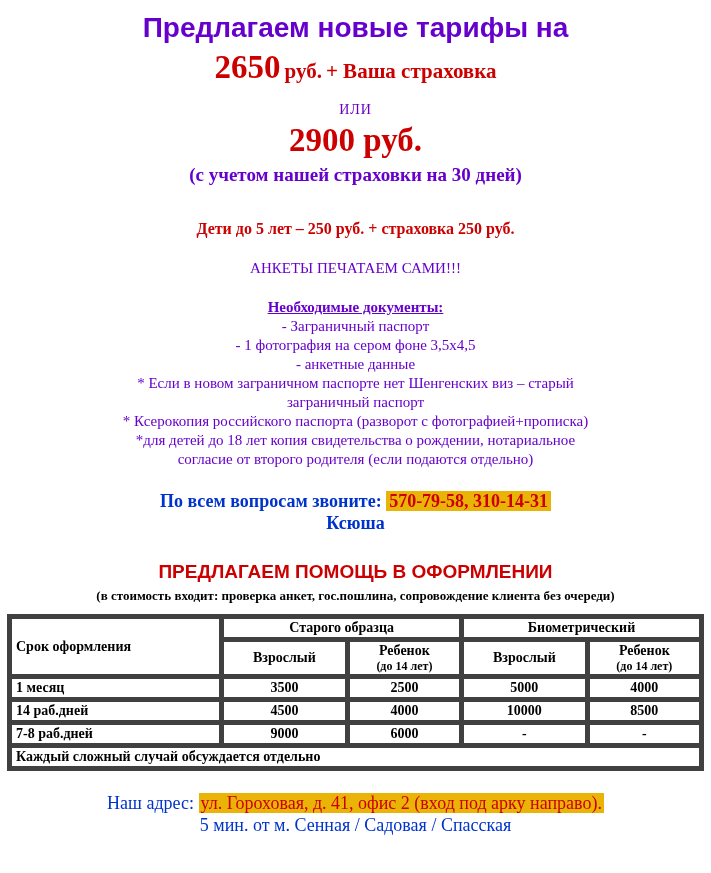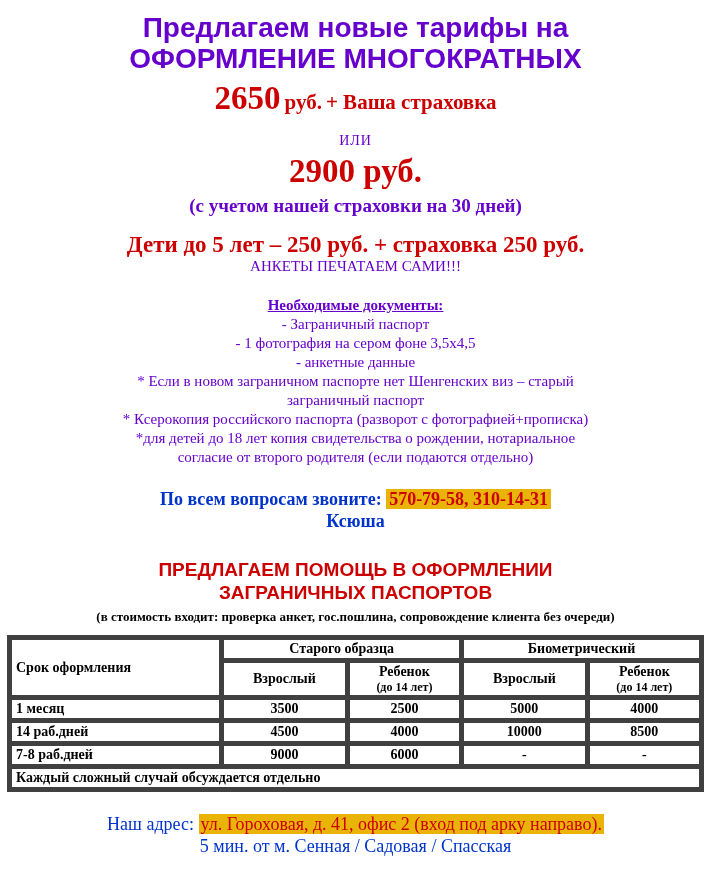--- a/index.html
+++ b/index.html
@@ -67,28 +67,29 @@
     font-family: "Liberation Serif", serif;
     font-weight: bold;
     font-size: 19px;
     margin-top: 5px;
   }
   .kids-line {
     text-align: center;
     color: #cc0000;
     font-family: "Liberation Serif", serif;
     font-weight: bold;
-    font-size: 23px;
-    margin-top: 15px;
+    font-size: 16px;
+    margin-top: 34px;
   }
   .anketa-line {
     text-align: center;
     color: #6600cc;
     font-family: "Liberation Serif", serif;
     font-size: 15px;
+    margin-top: 22px;
   }
   .docs-title {
     text-align: center;
     color: #6600cc;
     font-family: "Liberation Serif", serif;
     font-weight: bold;
     font-size: 15px;
     text-decoration: underline;
     margin-top: 22px;
   }
@@ -175,21 +176,20 @@
     margin-top: 1px;
   }
 </style>
 </head>
 <body>
 
 <div class="page">
 
   <div class="h-purple">
     <div>Предлагаем новые тарифы на</div>
-    <div>ОФОРМЛЕНИЕ МНОГОКРАТНЫХ</div>
   </div>
 
   <div class="price-line">
     <span class="price-big">2650</span>
     <span class="price-small">руб.</span>
     <span class="price-small">+ Ваша страховка</span>
   </div>
 
   <div class="ili">ИЛИ</div>
 
@@ -213,21 +213,20 @@
   </div>
 
   <div class="call-line">
     <span class="call-label">По всем вопросам звоните:</span>
     <span class="call-phones">570-79-58, 310-14-31</span>
   </div>
   <div class="call-name">Ксюша</div>
 
   <div class="help-title">
     <div>ПРЕДЛАГАЕМ ПОМОЩЬ В ОФОРМЛЕНИИ</div>
-    <div>ЗАГРАНИЧНЫХ ПАСПОРТОВ</div>
   </div>
   <div class="help-note">(в стоимость входит: проверка анкет, гос.пошлина, сопровождение клиента без очереди)</div>
 
   <table class="prices">
     <tbody>
       <tr>
         <td class="tl" rowspan="2">Срок оформления</td>
         <td class="tc" colspan="2">Старого образца</td>
         <td class="tc" colspan="2">Биометрический</td>
       </tr>

